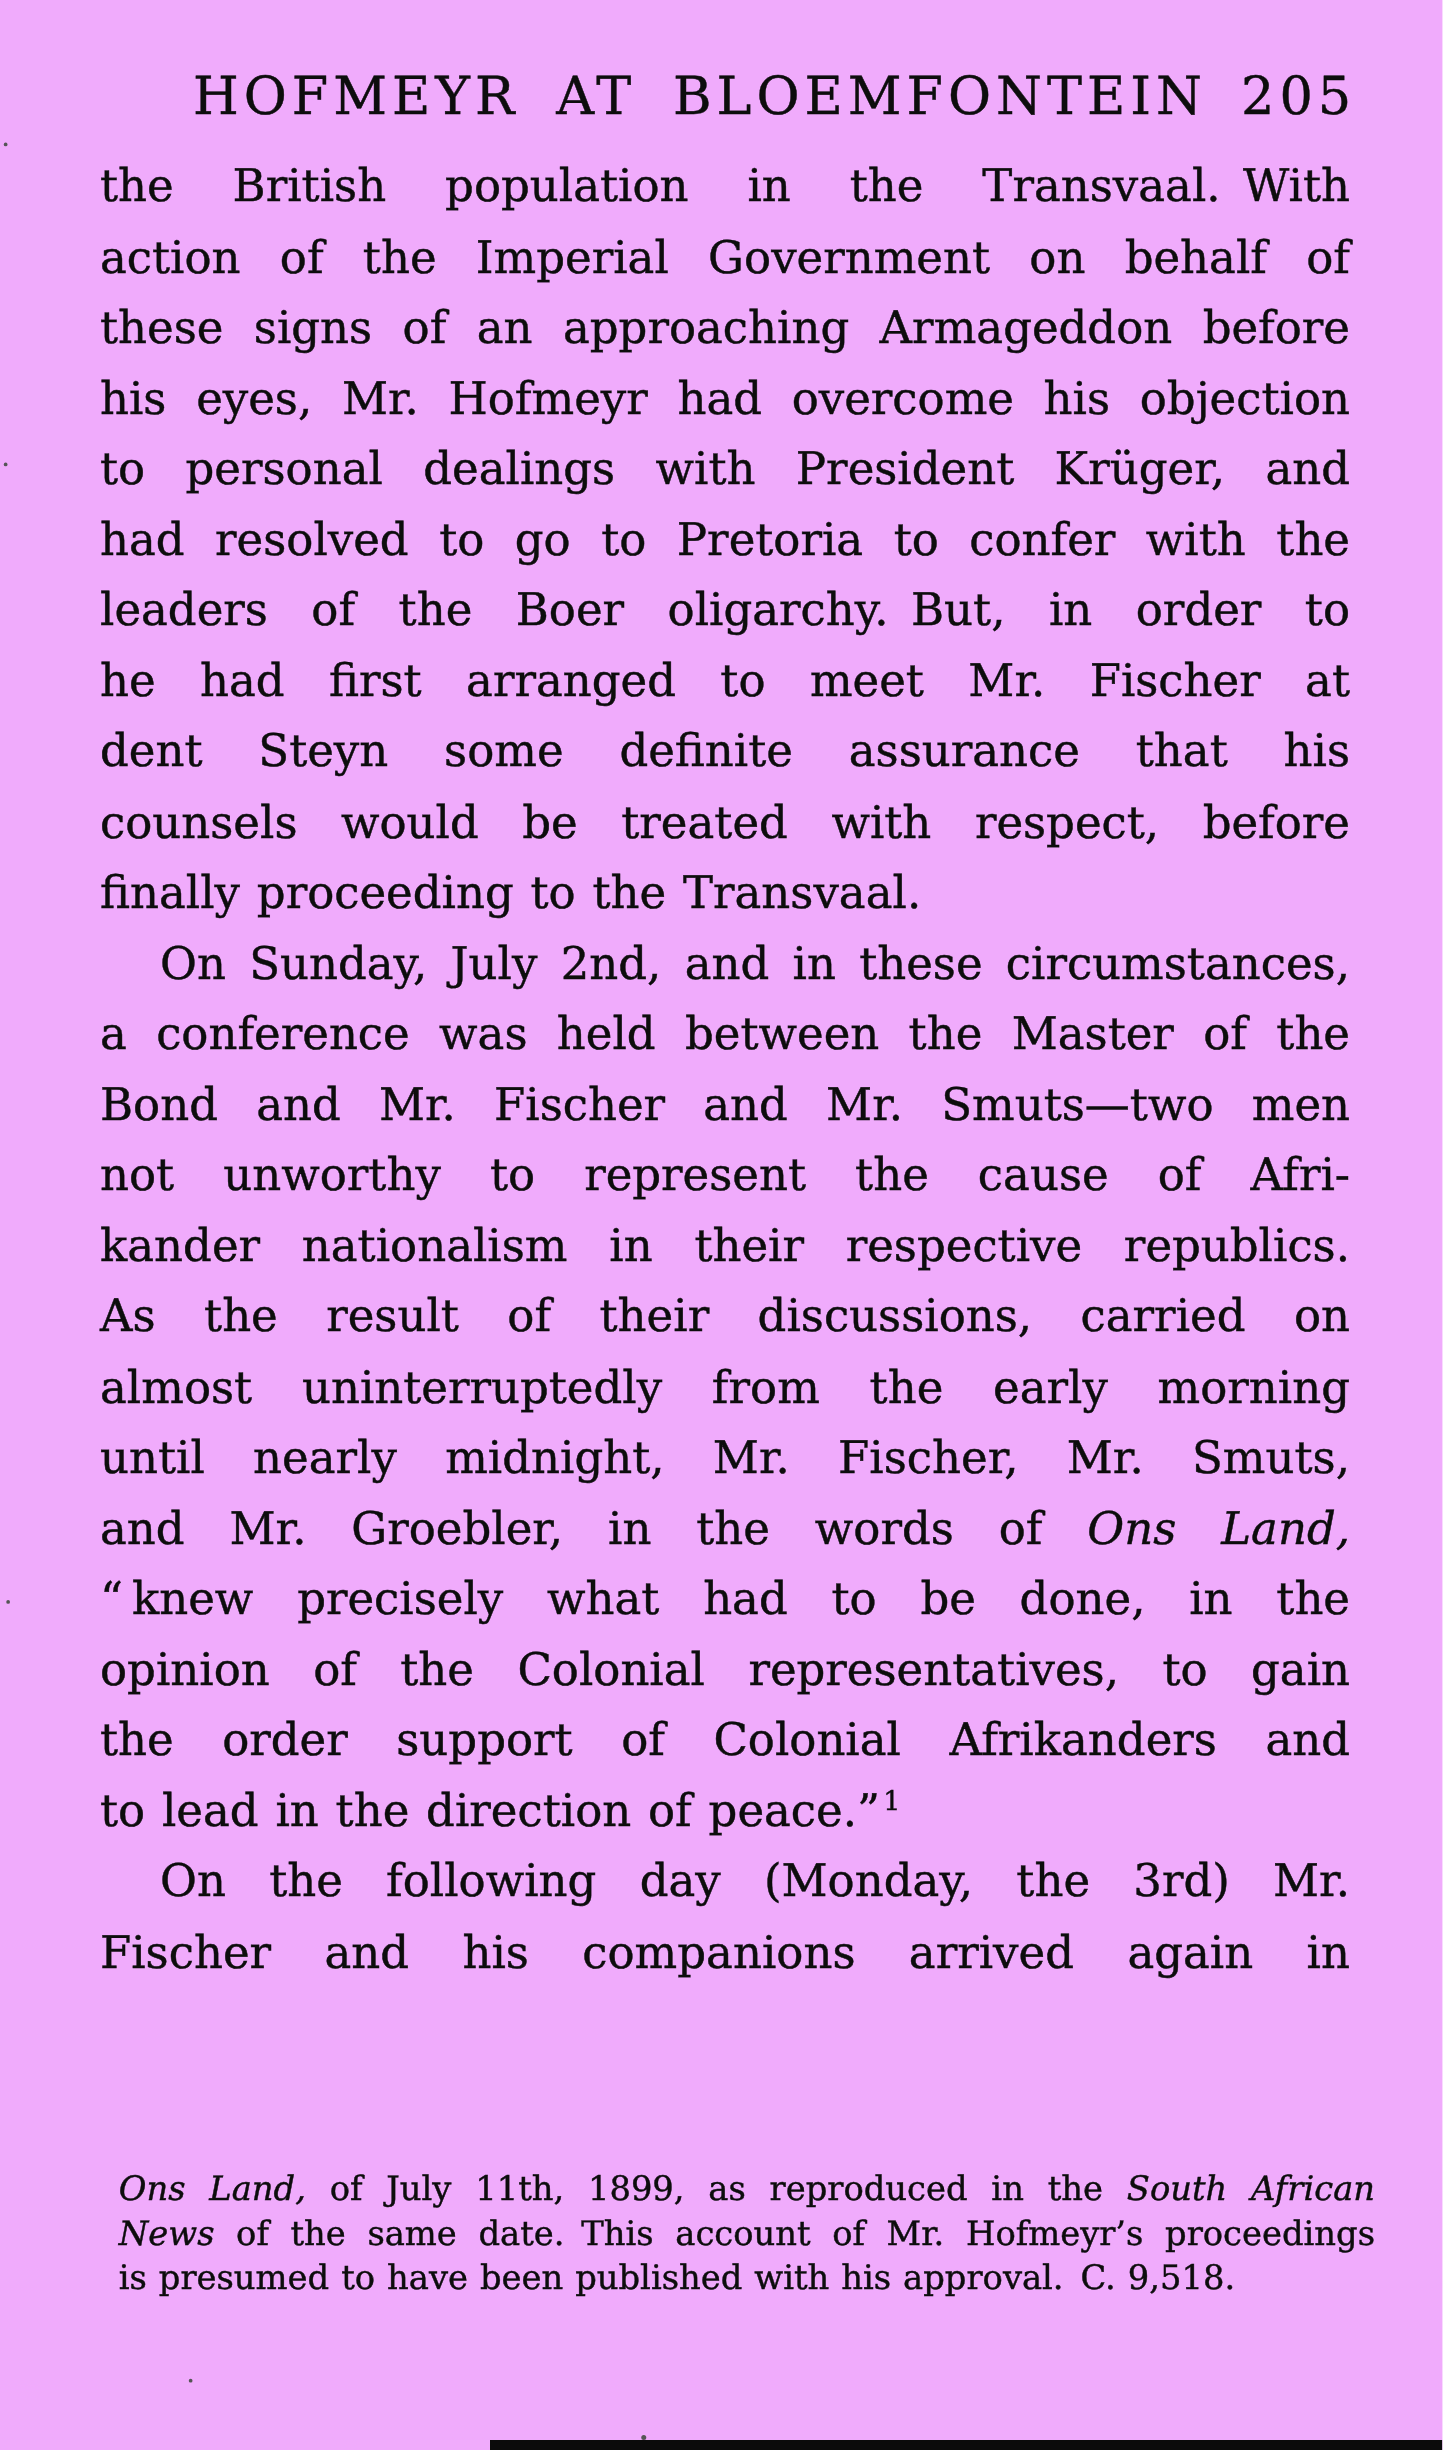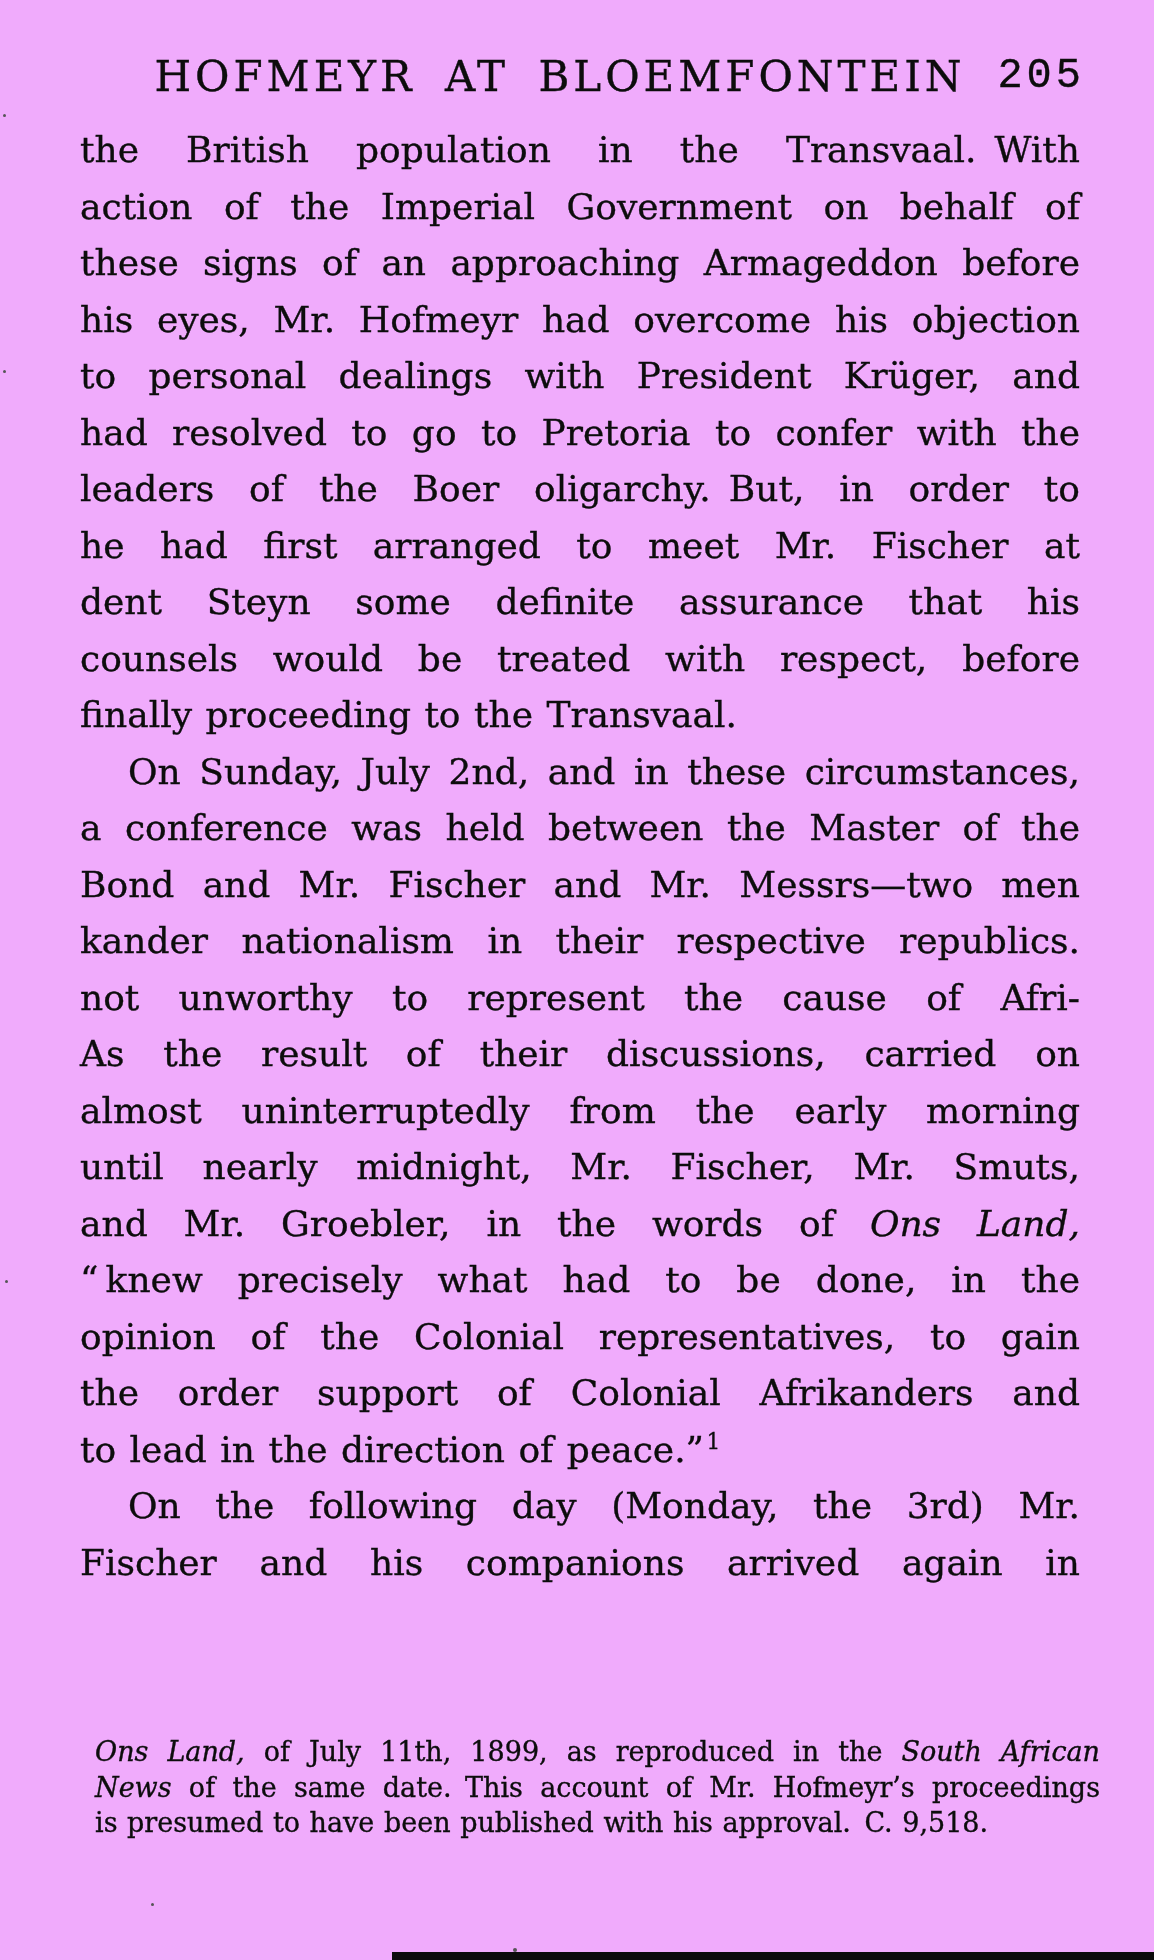--- a/index.html
+++ b/index.html
@@ -16,21 +16,21 @@
   .running-head{position:absolute;top:52px;left:0;width:100%;height:50px;}
   .rh-title{
     position:absolute;left:0;right:0;top:0;
     text-align:center;
     font-size:42px;letter-spacing:4px;word-spacing:12px;
     white-space:nowrap;
     transform:translateX(-17px);
   }
   .rh-folio{
     position:absolute;right:69px;top:0;
-    font-size:42px;letter-spacing:4px;font-family:Liberation Mono, monospace;
+    font-size:42px;letter-spacing:4px;
   }
   
   .body-text{
     position:absolute;left:80px;top:122px;width:1000px;
     font-size:36px;line-height:56.5px;
   }
   .bline{
     text-align:justify;
     text-align-last:left;
     height:56.5px;
@@ -77,23 +77,23 @@
       <div class="bline j"><span>his eyes, Mr. Hofmeyr had overcome his objection</span></div>
       <div class="bline j"><span>to personal dealings with President Krüger, and</span></div>
       <div class="bline j"><span>had resolved to go to Pretoria to confer with the</span></div>
       <div class="bline j"><span>leaders of the Boer oligarchy. But, in order to</span></div>
       <div class="bline j"><span>he had first arranged to meet Mr. Fischer at</span></div>
       <div class="bline j"><span>dent Steyn some definite assurance that his</span></div>
       <div class="bline j"><span>counsels would be treated with respect, before</span></div>
       <div class="bline"><span>finally proceeding to the Transvaal.</span></div>
       <div class="bline j ind"><span>On Sunday, July 2nd, and in these circumstances,</span></div>
       <div class="bline j"><span>a conference was held between the Master of the</span></div>
-      <div class="bline j"><span>Bond and Mr. Fischer and Mr. Messrs—two men</span></div>
+      <div class="bline j"><span>Bond and Mr. Fischer and Mr. Smuts—two men</span></div>
+      <div class="bline j"><span>not unworthy to represent the cause of Afri-</span></div>
       <div class="bline j"><span>kander nationalism in their respective republics.</span></div>
-      <div class="bline j"><span>not unworthy to represent the cause of Afri-</span></div>
       <div class="bline j"><span>As the result of their discussions, carried on</span></div>
       <div class="bline j"><span>almost uninterruptedly from the early morning</span></div>
       <div class="bline j"><span>until nearly midnight, Mr. Fischer, Mr. Smuts,</span></div>
       <div class="bline j"><span>and Mr. Groebler, in the words of </span><span class="it">Ons Land,</span></div>
       <div class="bline j"><span>“ knew precisely what had to be done, in the</span></div>
       <div class="bline j"><span>opinion of the Colonial representatives, to gain</span></div>
       <div class="bline j"><span>the order support of Colonial Afrikanders and</span></div>
       <div class="bline"><span>to lead in the direction of peace.”</span><span class="sup">1</span></div>
       <div class="bline j ind"><span>On the following day (Monday, the 3rd) Mr.</span></div>
       <div class="bline j"><span>Fischer and his companions arrived again in</span></div>

